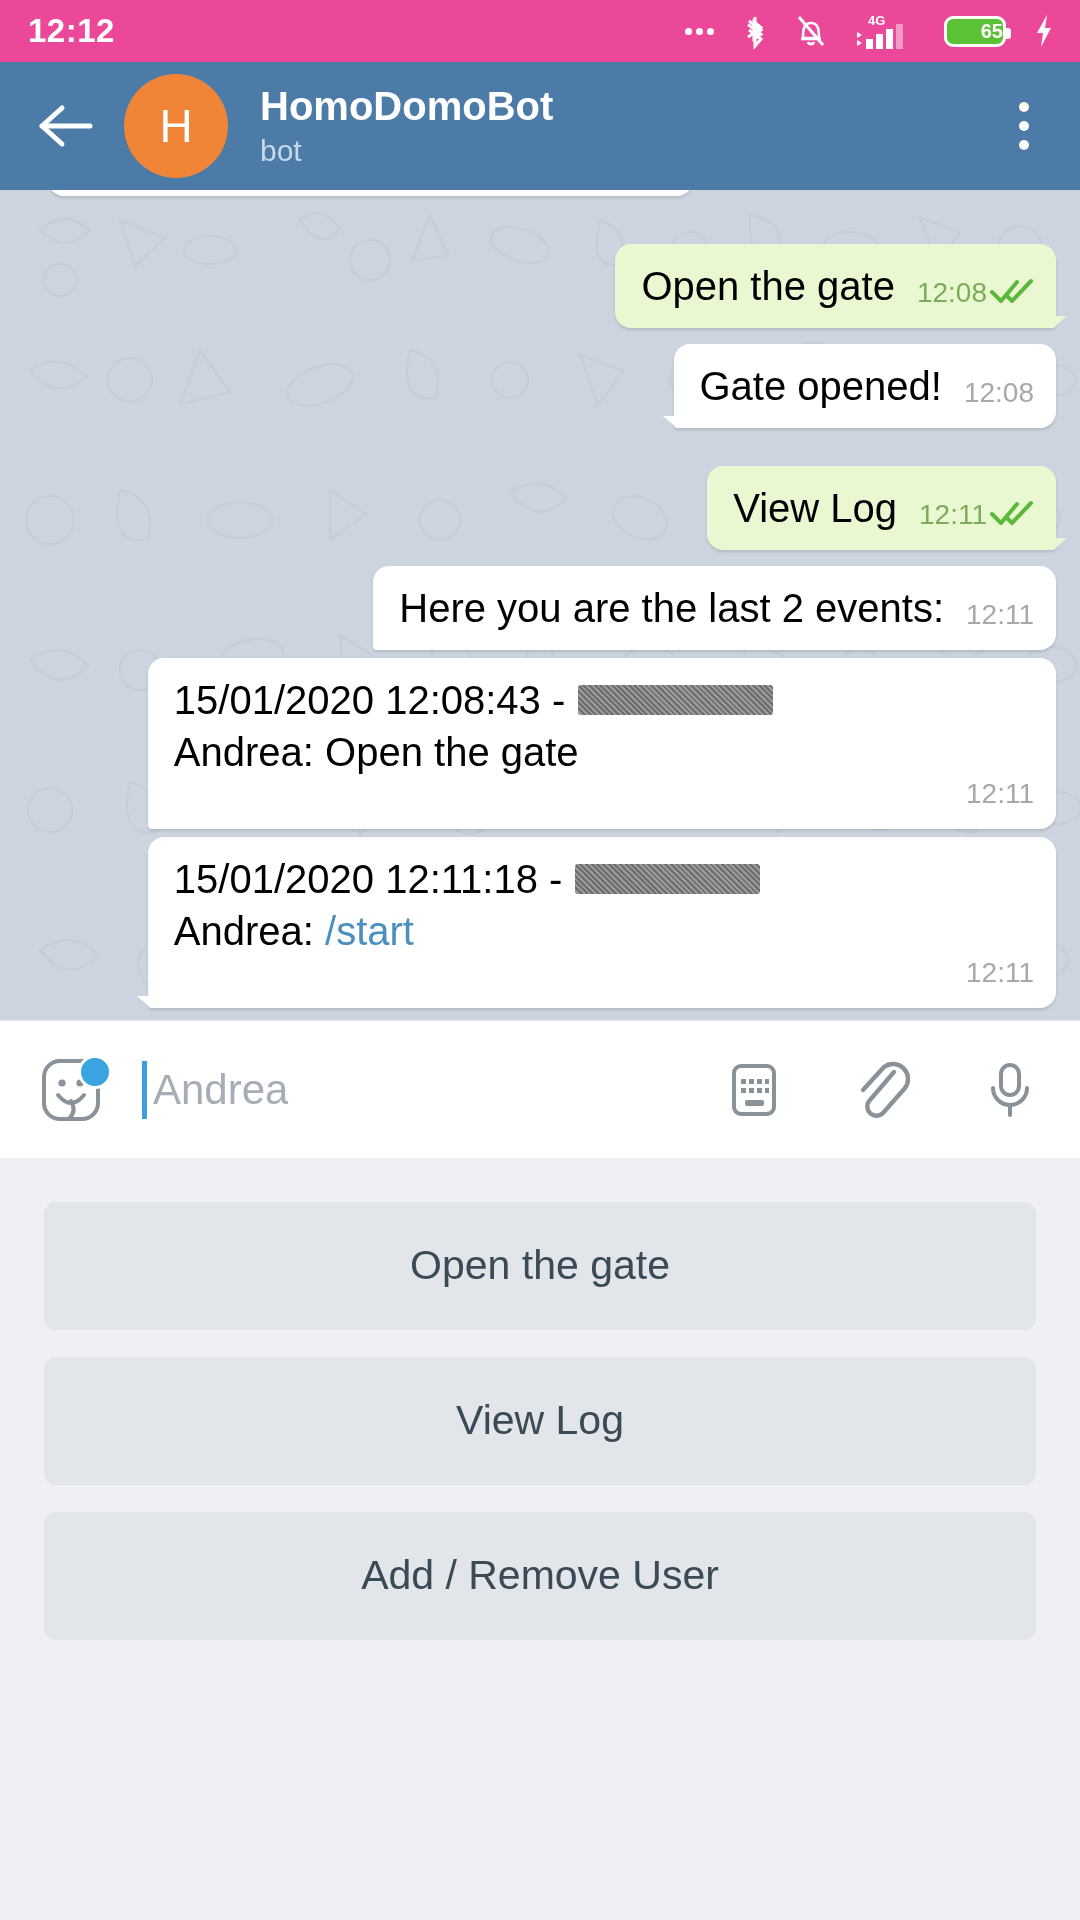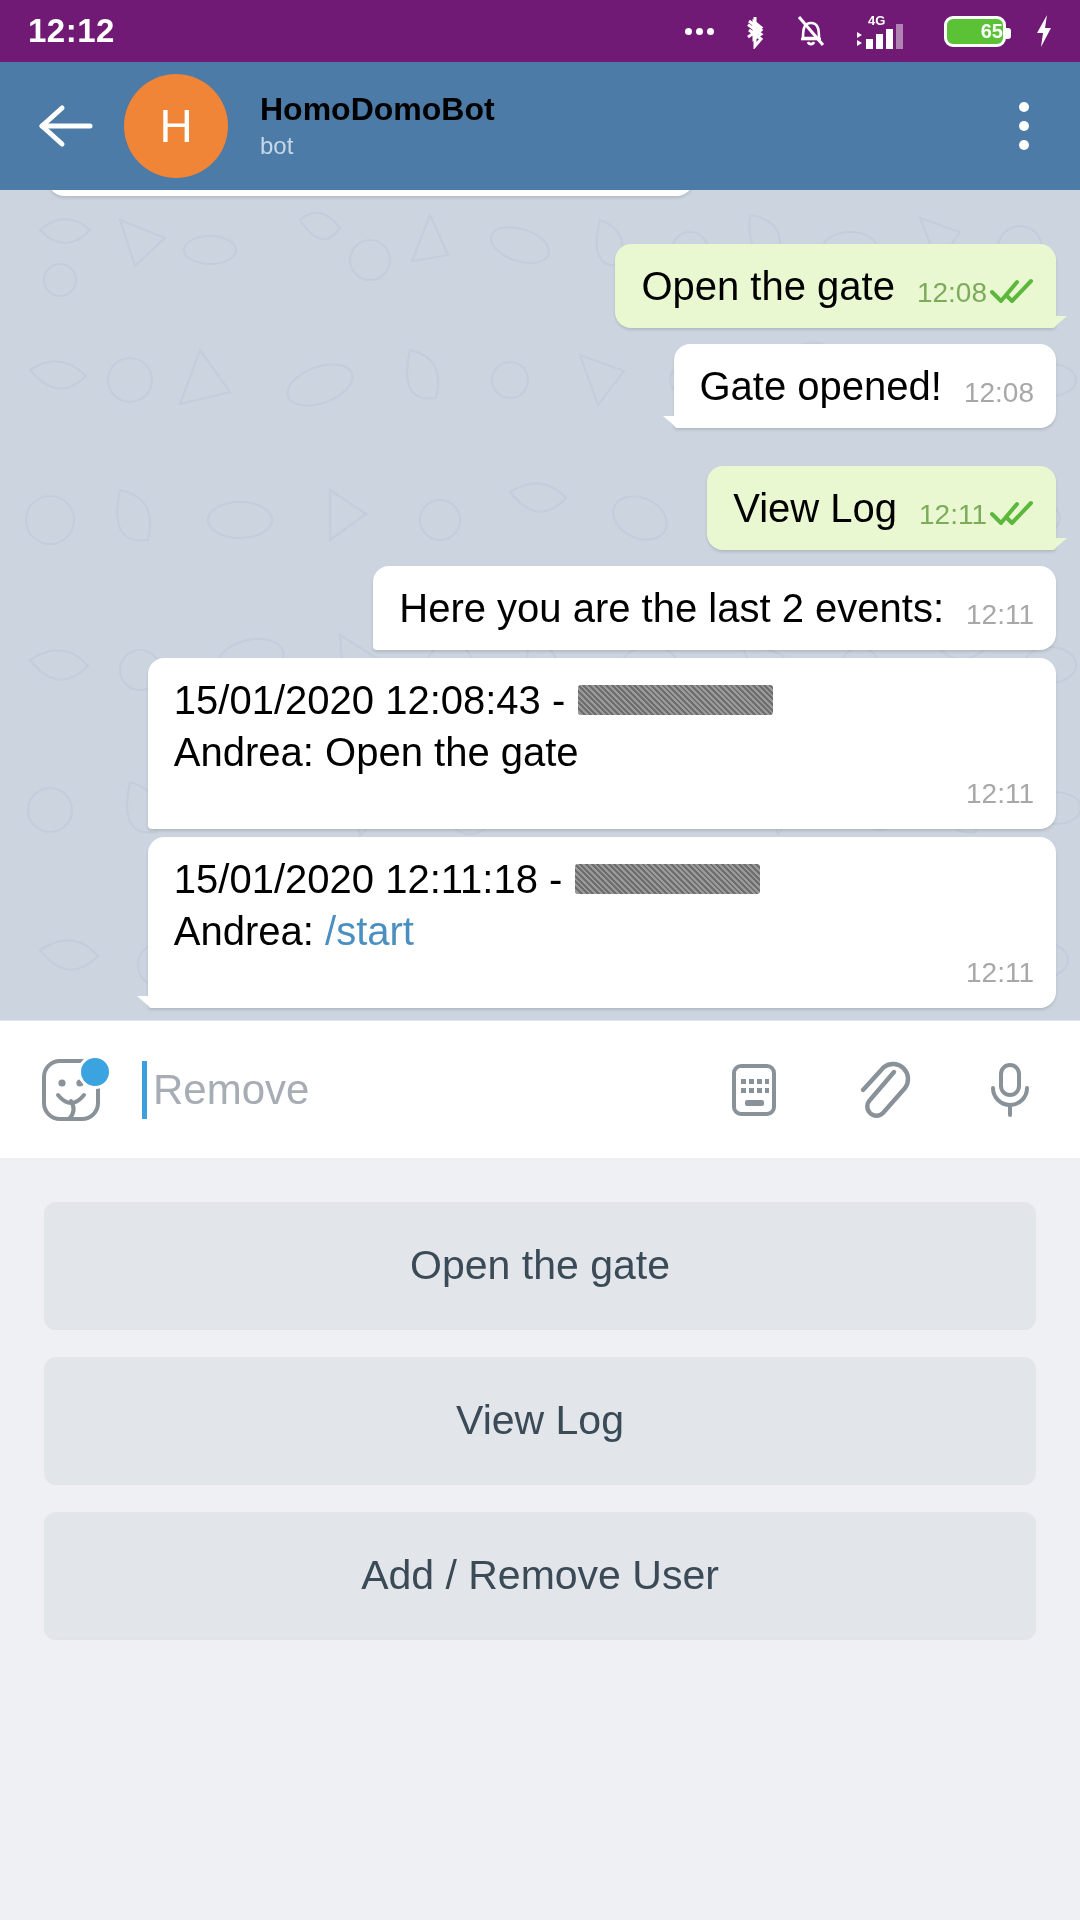--- a/index.html
+++ b/index.html
@@ -15,21 +15,21 @@
     position: relative;
     width: 1080px;
     height: 1920px;
     display: flex;
     flex-direction: column;
   }
 
   
   .status-bar {
     height: 62px;
-    background: #701a75;
+    background: #ec4899;
     color: #ffffff;
     display: flex;
     align-items: center;
     justify-content: space-between;
     padding: 0 26px 0 28px;
     flex: 0 0 auto;
   }
   .status-time {
     font-size: 33px;
     font-weight: bold;
@@ -70,24 +70,24 @@
   .avatar {
     width: 104px; height: 104px; border-radius: 50%;
     background: #f08437;
     color: #fff;
     font-size: 46px;
     display:flex; align-items:center; justify-content:center;
     margin-left: 28px; flex:0 0 auto;
   }
   .header-texts { margin-left: 32px; flex: 1 1 auto; min-width:0; }
   .header-title {
-    font-size: 32px; font-weight: bold; color:#000000; line-height:1.15;
+    font-size: 40px; font-weight: bold; color:#ffffff; line-height:1.15;
     white-space:nowrap; overflow:hidden; text-overflow:ellipsis;
   }
-  .header-sub { font-size: 24px; color:#c5d9e8; line-height:1.3; margin-top:2px; }
+  .header-sub { font-size: 30px; color:#c5d9e8; line-height:1.3; margin-top:2px; }
   .kebab { width: 60px; height:80px; display:flex; flex-direction:column; align-items:center; justify-content:center; gap:9px; flex:0 0 auto; }
   .kebab i { width:10px; height:10px; border-radius:50%; background:#fff; display:block; }
 
   
   .chat-area {
     position: relative;
     flex: 0 0 auto;
     height: 830px;
     background: #ccd5df;
     overflow: hidden;
@@ -479,21 +479,21 @@
         <circle cx="24" cy="30" r="3.6" fill="#8a9299"></circle>
         <circle cx="42" cy="30" r="3.6" fill="#8a9299"></circle>
         <path d="M20 42 q13 16 26 0" fill="none" stroke="#8a9299" stroke-width="4" stroke-linecap="round"></path>
         <path d="M33 48 q6 10 -2 18" fill="none" stroke="#8a9299" stroke-width="4" stroke-linecap="round"></path>
       </svg>
       <span class="emoji-badge"></span>
     </div>
 
     <div class="msg-input">
       <span class="caret"></span>
-      <span class="placeholder">Remove</span>
+      <span class="placeholder">Andrea</span>
 
     </div>
 
     <div class="in-icons">
       <div>
         <svg width="68" height="68" viewBox="0 0 68 68">
           <rect x="14" y="10" width="40" height="48" rx="7" ry="7" fill="none" stroke="#8a9299" stroke-width="4"></rect>
           <g fill="#8a9299">
             <rect x="21" y="23" width="5" height="5"></rect>
               <rect x="29" y="23" width="5" height="5"></rect>

